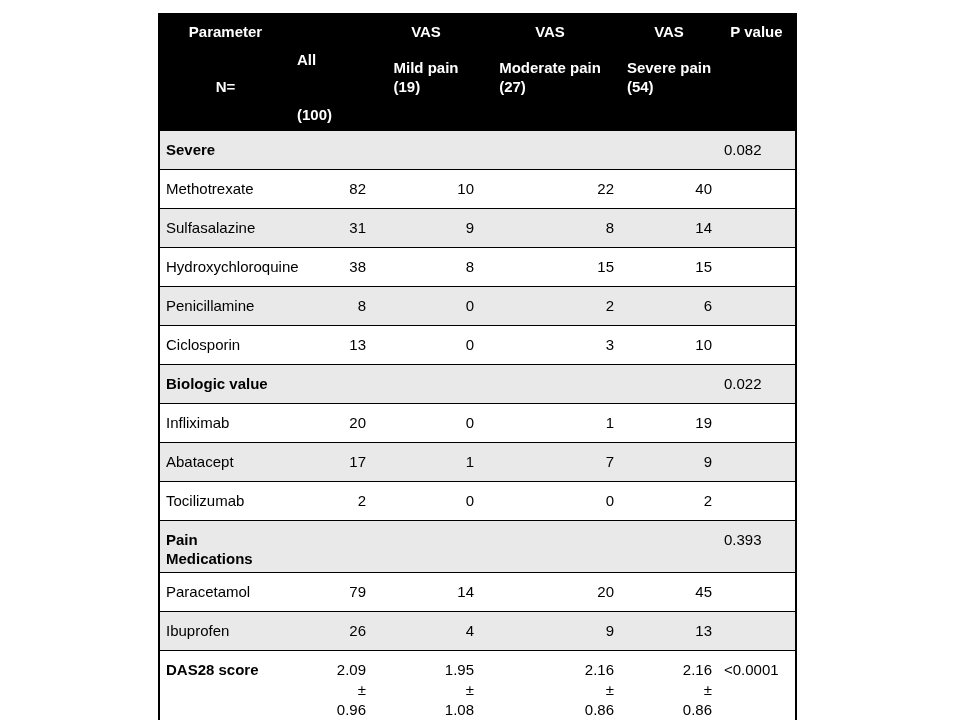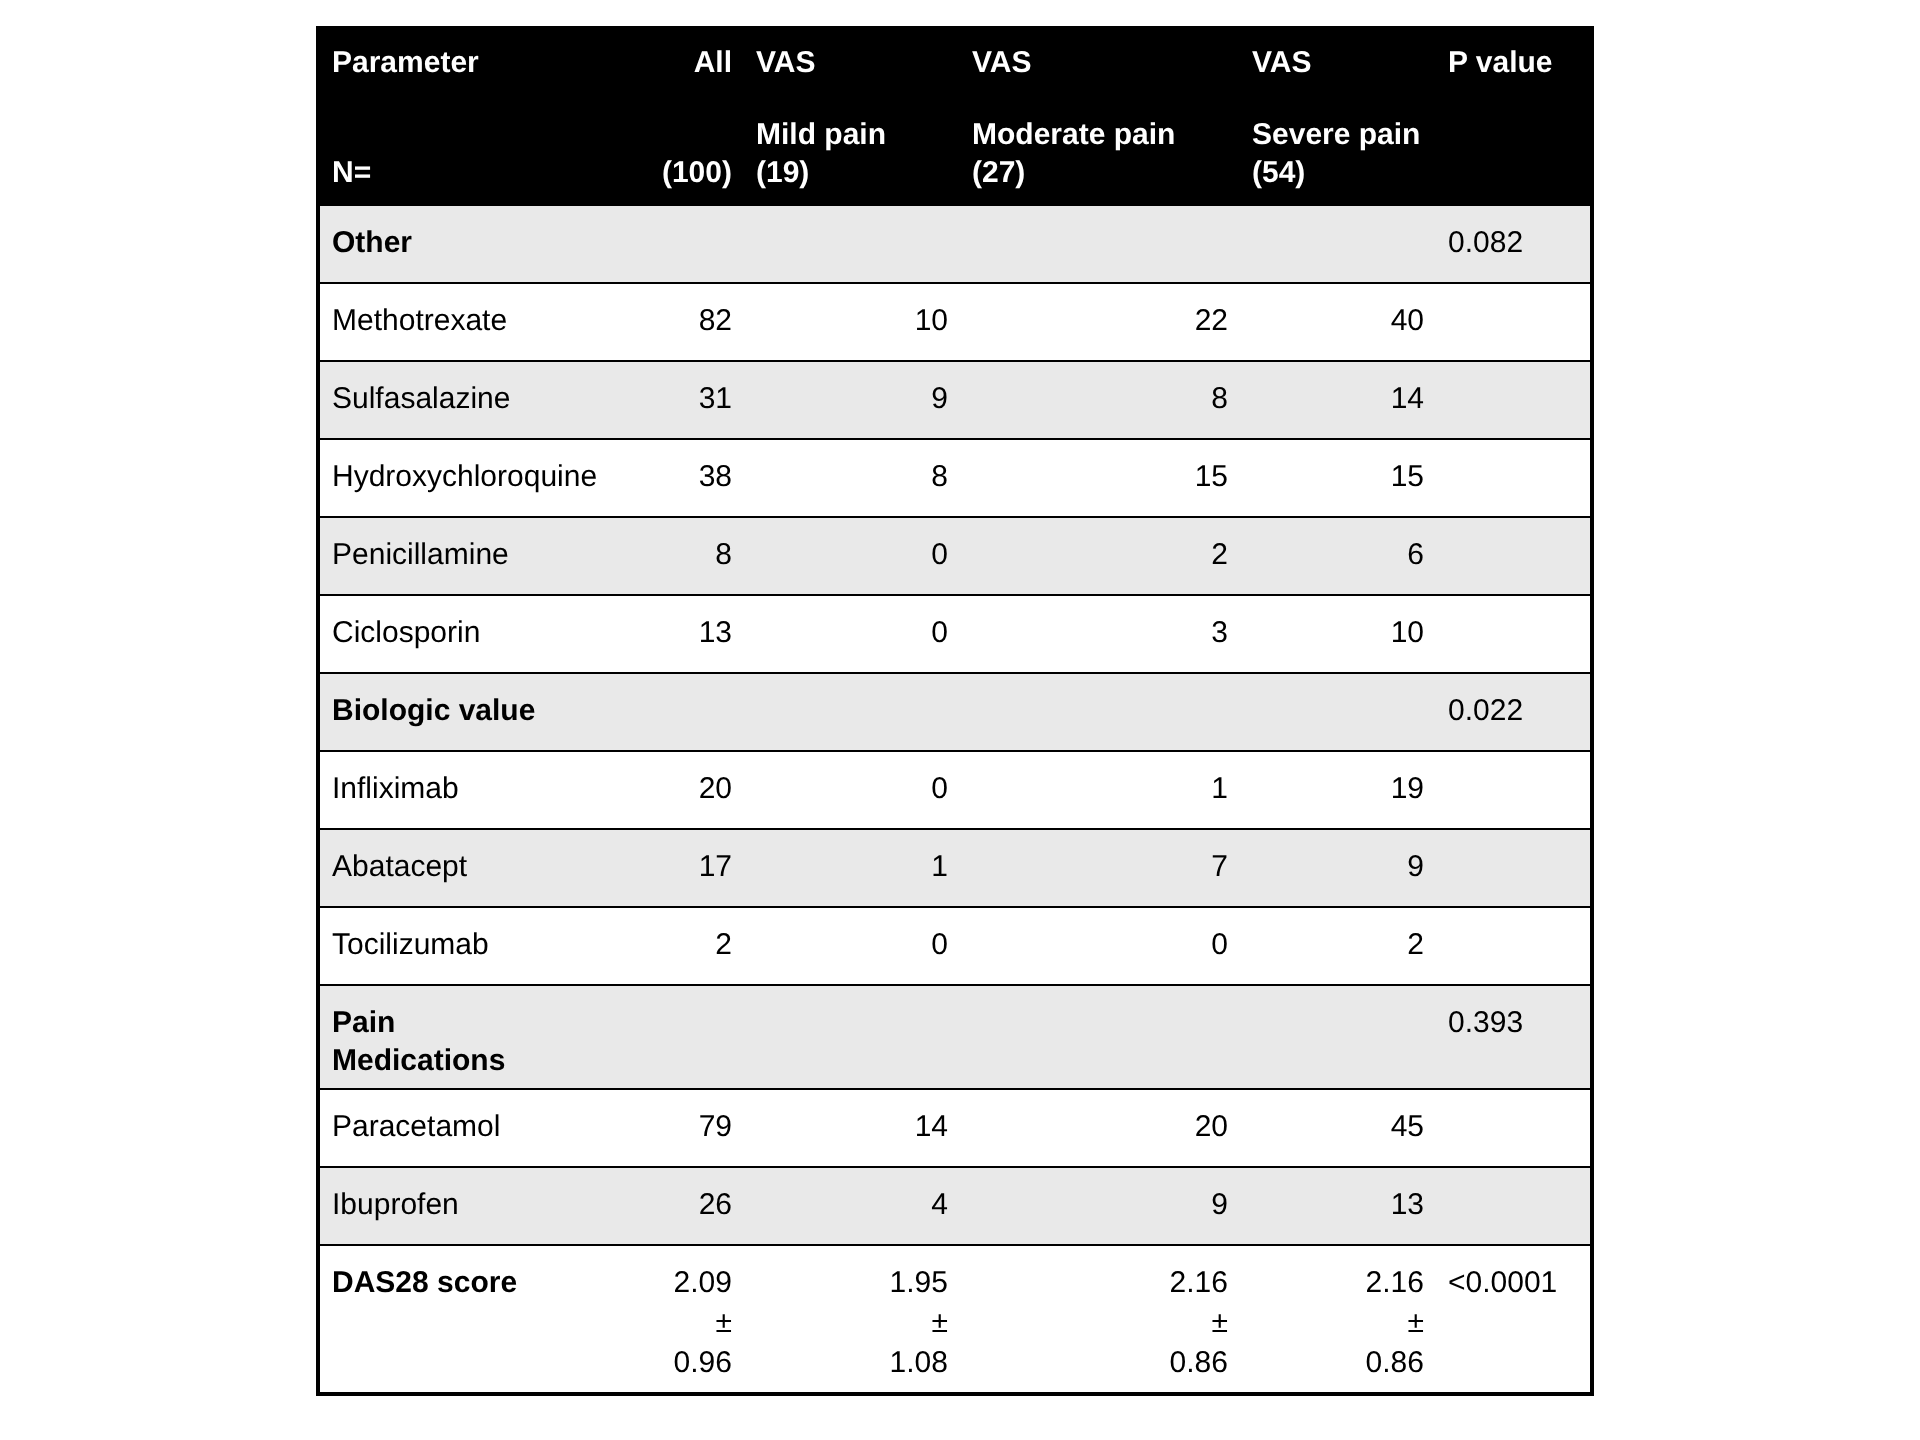--- a/index.html
+++ b/index.html
@@ -44,22 +44,23 @@
     padding: 7px 6px 6px 6px;
     vertical-align: top;
     text-align: left;
     box-sizing: border-box;
   }
   .th-flex {
     display: flex;
     flex-direction: column;
     justify-content: space-between;
     height: 74px;
-  }
-  th.center .th-flex { align-items: flex-end; text-align: center; }
+    align-items: center;
+  }
+  th.center .th-flex { align-items: flex-start; text-align: center; margin-top: 28px; }
 
   
   tbody td {
     border-top: 1px solid #000000;
     padding: 9px 6px 4px 6px;
     vertical-align: top;
     height: 39px;
     box-sizing: border-box;
   }
   tbody tr:nth-child(odd) td { background: #e9e9e9; }
@@ -139,21 +140,21 @@
             <div>
               <div></div>
               <div></div>
             </div>
           </div>
         </th>
       </tr>
     </thead>
     <tbody>
       <tr class="cat">
-        <td class="c-label">Other</td>
+        <td class="c-label">Severe</td>
         <td class="c-num"></td>
         <td class="c-num"></td>
         <td class="c-num"></td>
         <td class="c-num"></td>
         <td class="c-p">0.082</td>
       </tr>
       <tr>
         <td class="c-label">Methotrexate</td>
         <td class="c-num">82</td>
         <td class="c-num">10</td>

